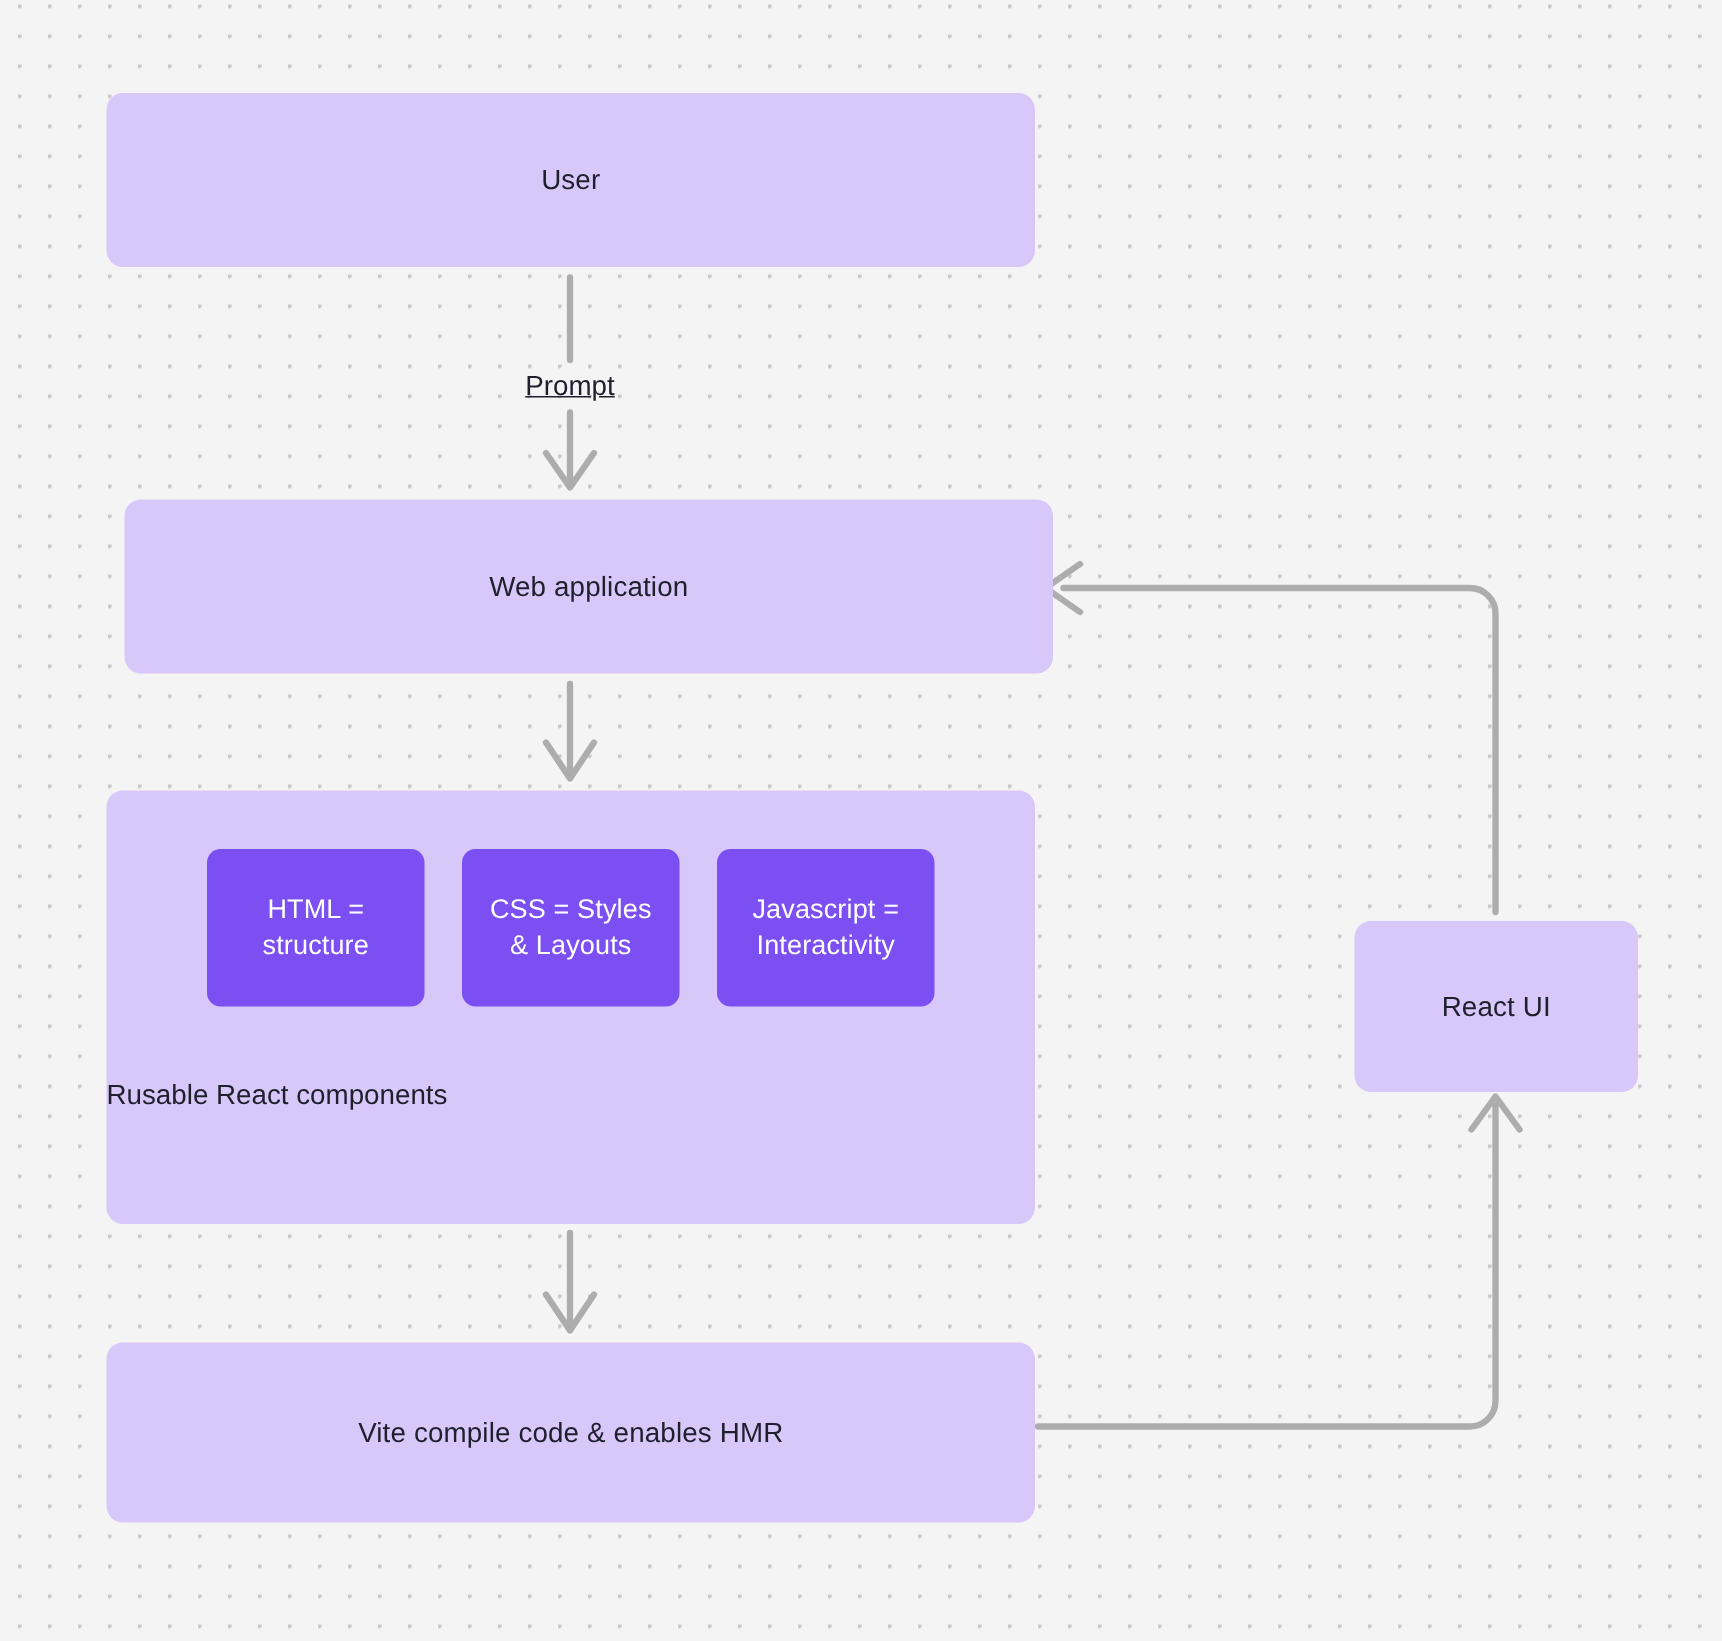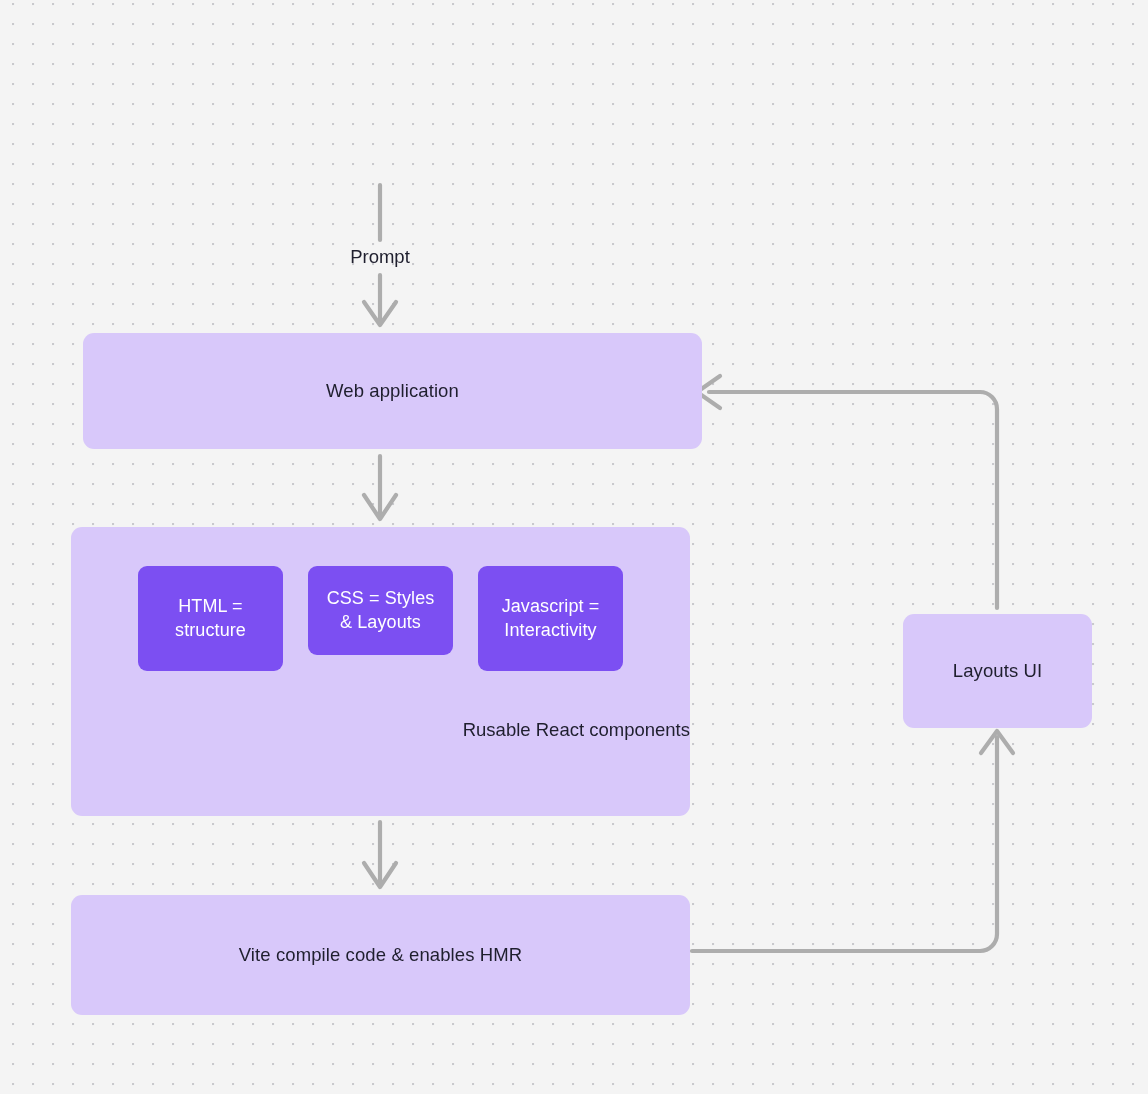--- a/index.html
+++ b/index.html
@@ -50,34 +50,34 @@
   }
   .chip-text {
     font-size: 18px;
     letter-spacing: .1px;
     white-space: pre-line;
   }
   .group-caption {
     position: absolute;
     font-size: 18.5px;
     color: #1f1f2e;
-    text-align: right;
+    text-align: left;
     width: 100%;
     left: 0;
   }
 
   
   #node-user       { left: 71px;  top: 62px;  width: 619px; height: 116px; }
   #node-webapp     { left: 71px;  top: 333px; width: 619px; height: 116px; margin-left: 12px; }
   #node-components { left: 71px;  top: 527px; width: 619px; height: 289px; display: block; padding-left: 34px; }
   #node-vite       { left: 71px;  top: 895px; width: 619px; height: 120px; }
   #node-render     { left: 903px; top: 614px; width: 189px; height: 114px; }
 
   #chip-html { left: 67px;  top: 39px;  width: 145px; height: 105px; }
-  #chip-css  { left: 237px; top: 39px;  width: 145px; height: 89px; }
+  #chip-css  { left: 237px; top: 39px;  width: 145px; height: 105px; }
   #chip-js   { left: 407px; top: 39px;  width: 145px; height: 105px; align-items: center; }
   .chip { position: absolute; box-sizing: border-box;
           display: flex; align-items: center; justify-content: center; }
   #caption-components { top: 192px; }
 
   
   .conn {
     position: absolute;
     overflow: visible;
     pointer-events: none;
@@ -89,20 +89,21 @@
     stroke-linecap: round;
     stroke-linejoin: round;
   }
   .edge-label {
     position: absolute;
     font-size: 18.5px;
     color: #1f1f2e;
     background: transparent;
     text-align: center;
     white-space: nowrap;
+    text-decoration: underline;
   }
 </style>
 </head>
 <body>
 
 <div id="canvas">
 
   <svg class="conn" style="left:0;top:0;width:1148px;height:1094px">
     <line x1="380" y1="185" x2="380" y2="240"></line>
   </svg>
@@ -127,20 +128,23 @@
   <svg class="conn" style="left:0;top:0;width:1148px;height:1094px">
     <path d="M 692 951 H 980 a 17 17 0 0 0 17 -17 V 737"></path>
     <polyline points="981,753 997,731 1013,753"></polyline>
   </svg>
 
   <svg class="conn" style="left:0;top:0;width:1148px;height:1094px">
     <path d="M 997 608 V 409 a 17 17 0 0 0 -17 -17 H 709"></path>
     <polyline points="720,376 697,392 720,408"></polyline>
   </svg>
 
+  <div class="node node-light" id="node-user">
+    <span class="label-text">User</span>
+  </div>
 
   <div class="node node-light" id="node-webapp">
     <span class="label-text">Web application</span>
   </div>
 
   <div class="node node-light" id="node-components">
 
     <div class="chip node-chip" id="chip-html">
       <span class="chip-text">HTML =
 structure</span>
@@ -157,16 +161,16 @@
     </div>
 
     <div class="group-caption" id="caption-components">Rusable React components</div>
   </div>
 
   <div class="node node-light" id="node-vite">
     <span class="label-text">Vite compile code &amp; enables HMR</span>
   </div>
 
   <div class="node node-light" id="node-render">
-    <span class="label-text">Layouts UI</span>
+    <span class="label-text">React UI</span>
   </div>
 
 </div>
 
 </body></html>

